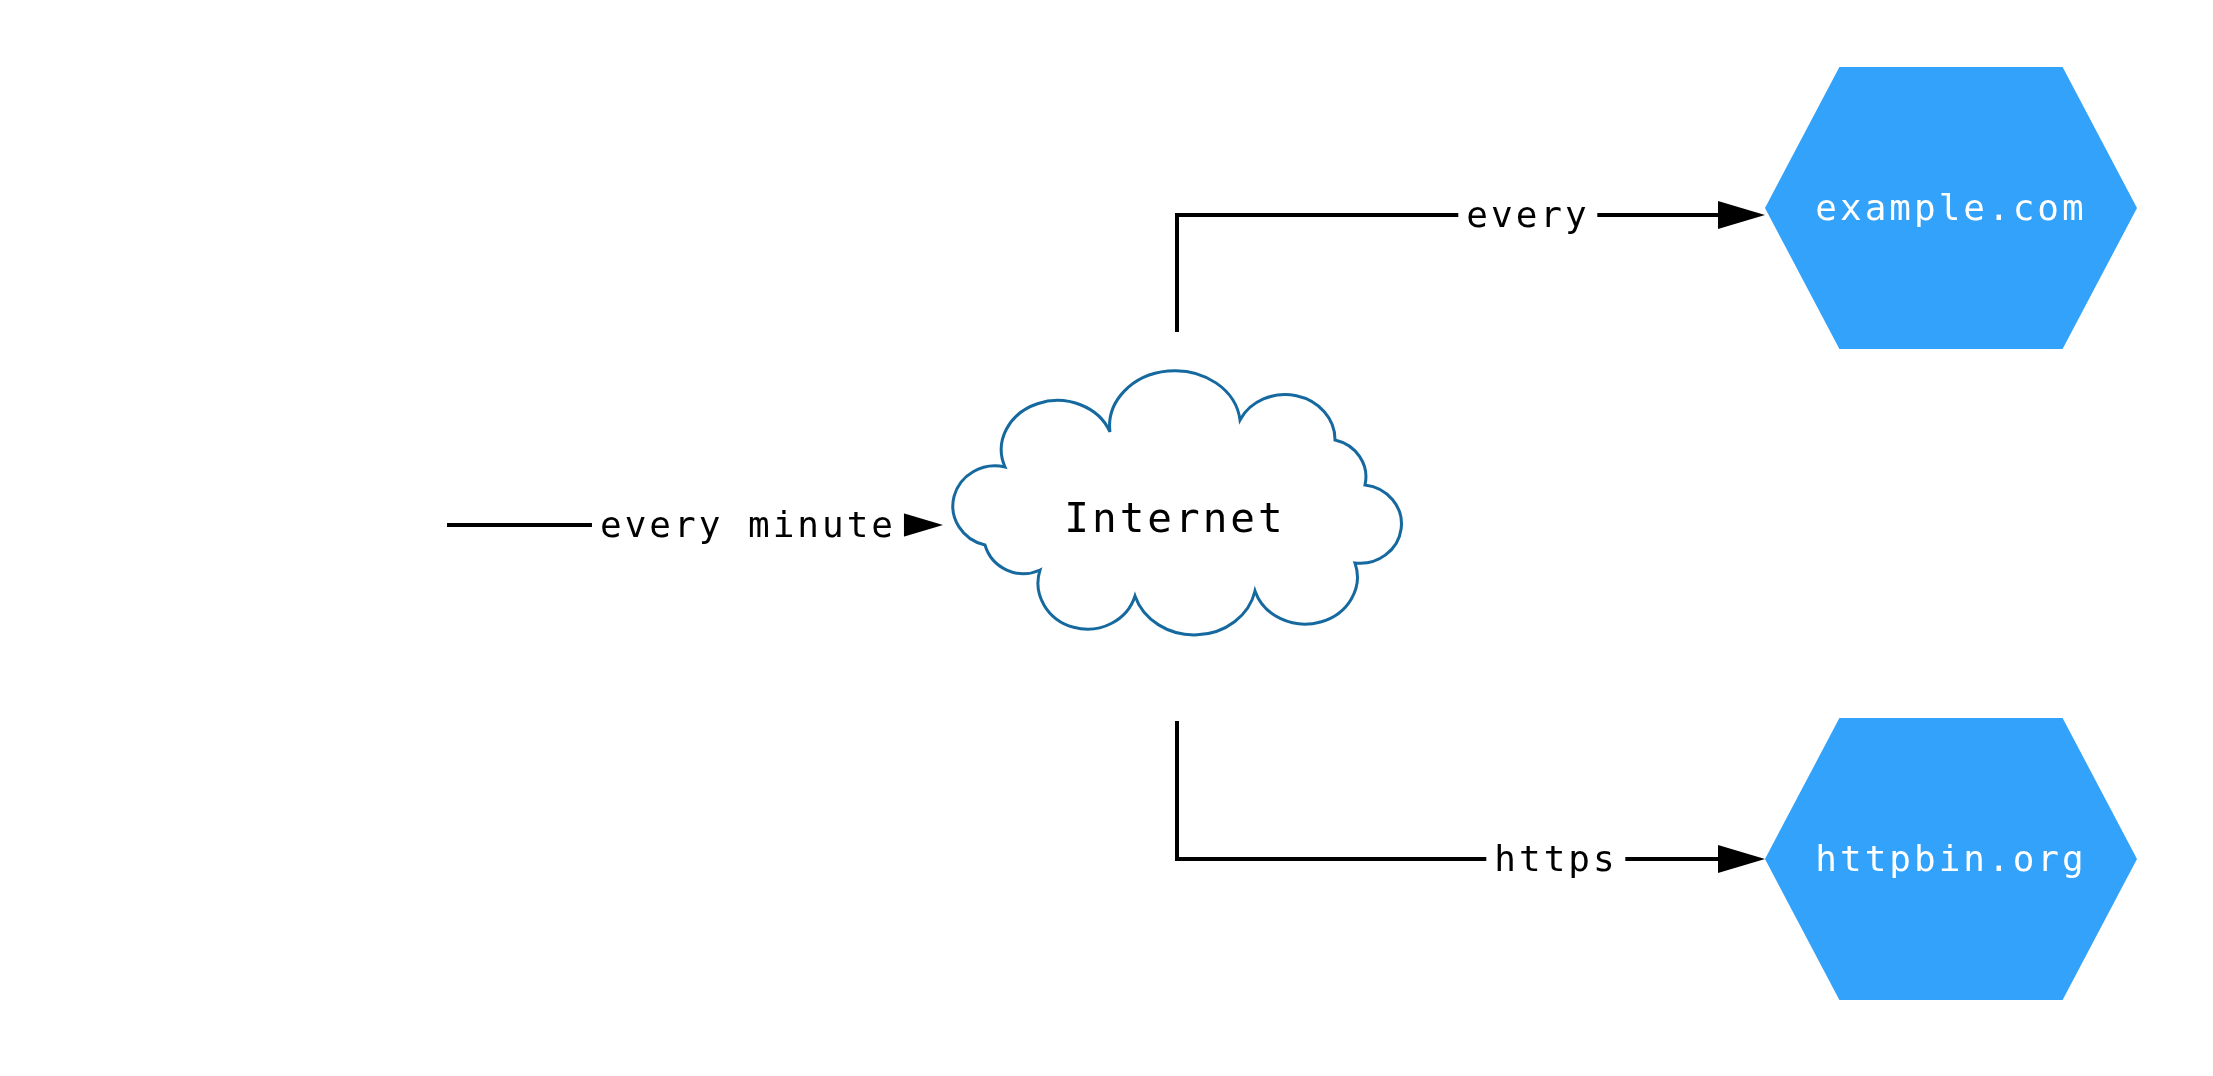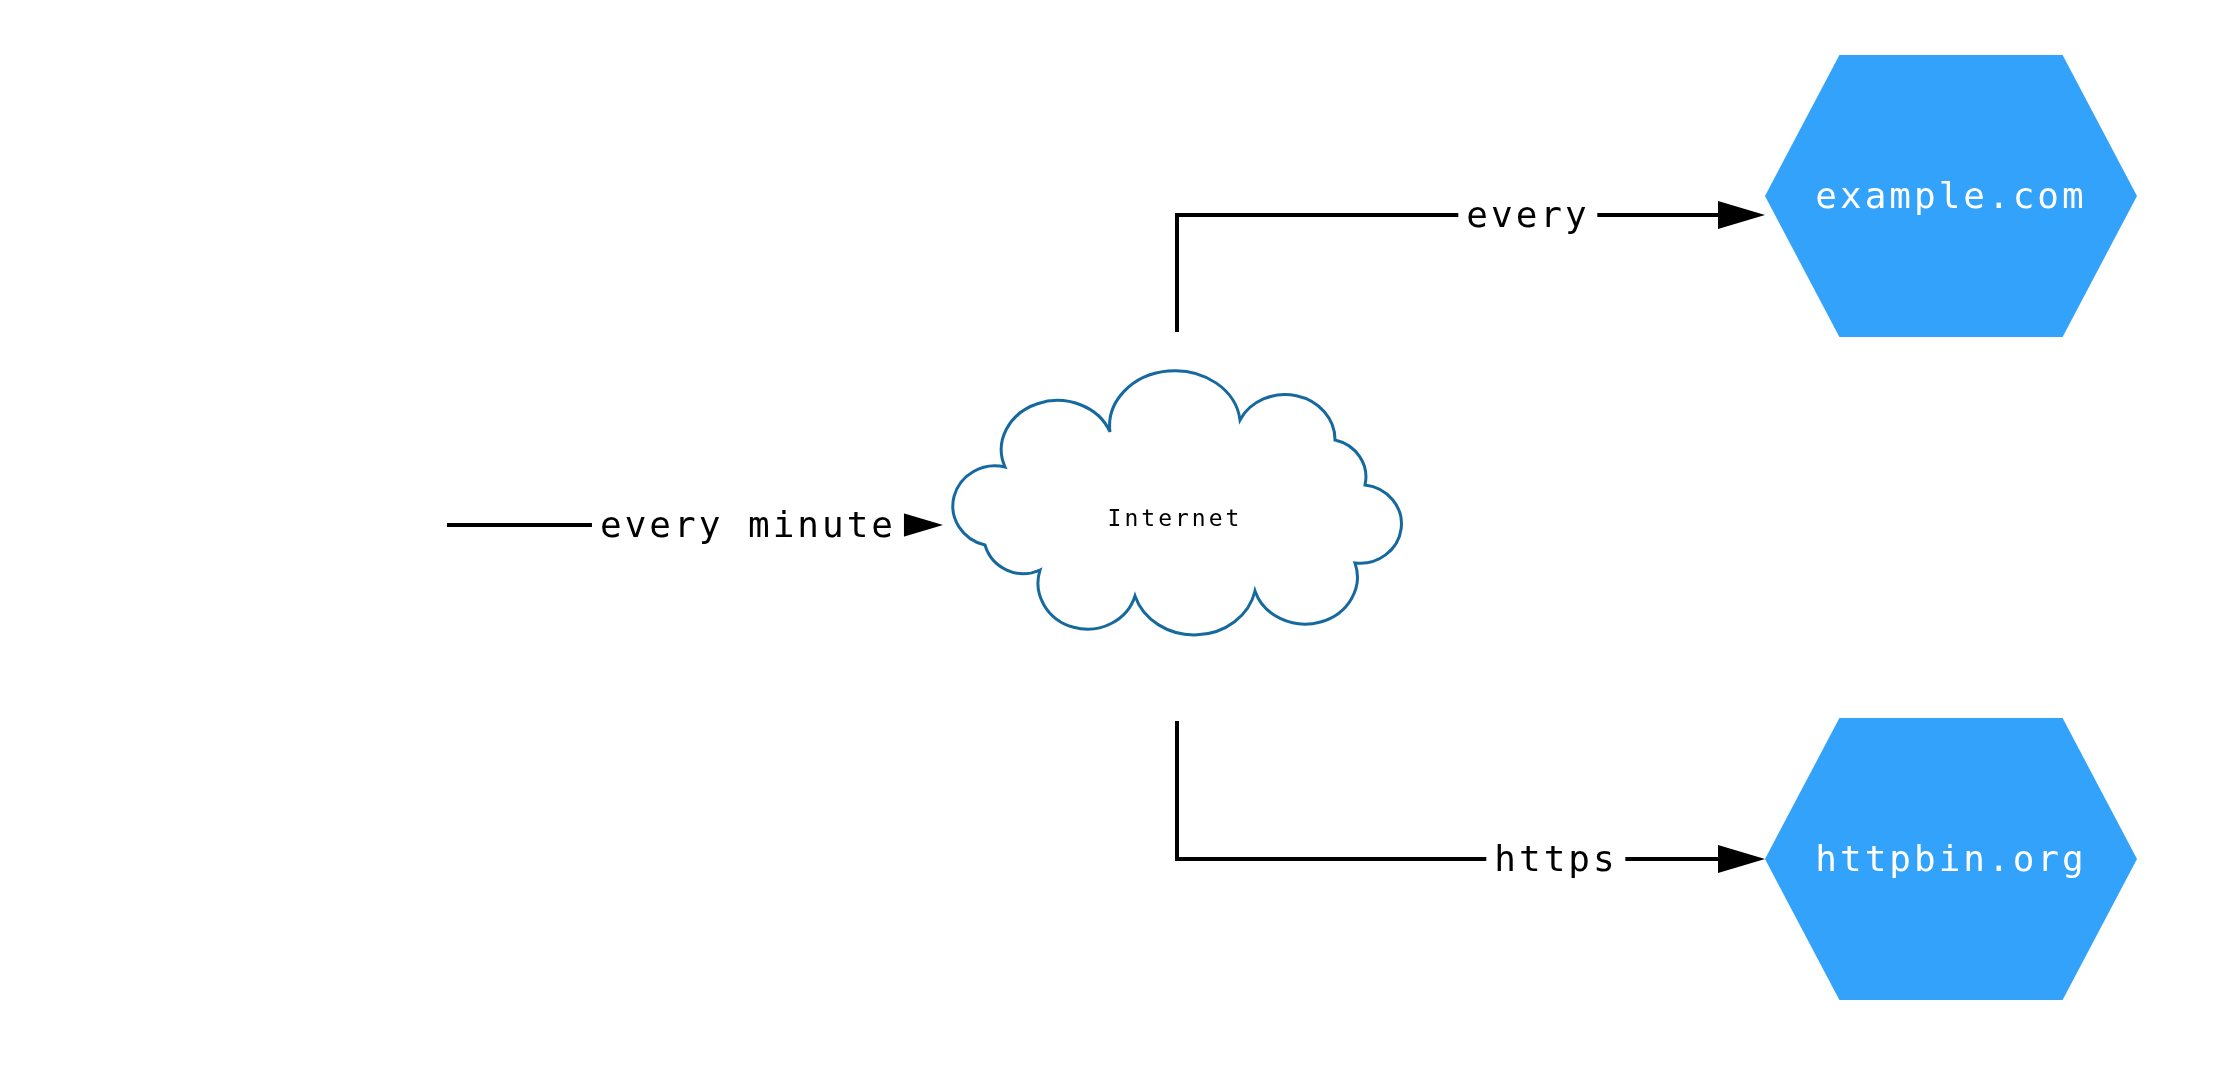--- a/index.html
+++ b/index.html
@@ -49,21 +49,21 @@
     text-align: center;
   }
   .hex .hex-label {
     color: var(--node-text, #ffffff);
     font-size: 36px;
     letter-spacing: 3px;
     line-height: 46px;
     white-space: pre-line;
   }
   .hex-monitoring { left: 75px;   top: 383px; }
-  .hex-example    { left: 1765px; top: 55px; align-items: center;  }
+  .hex-example    { left: 1765px; top: 67px; align-items: center;  }
   .hex-httpbin    { left: 1765px; top: 718px; }
 
   .edge-label {
     position: absolute;
     transform: translate(-50%, -50%);
     background: var(--background, #ffffff);
     color: var(--edge-label-text, #000000);
     font-size: 36px;
     letter-spacing: 3px;
     line-height: 44px;
@@ -73,21 +73,21 @@
   .label-every-minute { left: 708px;  top: 525px; margin-left: 40px; }
   .label-http         { left: 1528px; top: 215px; }
   .label-https        { left: 1527px; top: 859px; margin-left: 29px; }
 
   .cloud-label {
     position: absolute;
     left: 1175px;
     top: 518px;
     transform: translate(-50%, -50%);
     color: var(--edge-label-text, #000000);
-    font-size: 23px;
+    font-size: 41px;
     letter-spacing: 3px;
     white-space: nowrap;
   }
 </style>
 </head>
 <body>
 
 <div class="canvas">
 
   <svg class="edges-layer" width="2213" height="1076" viewBox="0 0 2213 1076" xmlns="http://www.w3.org/2000/svg">

